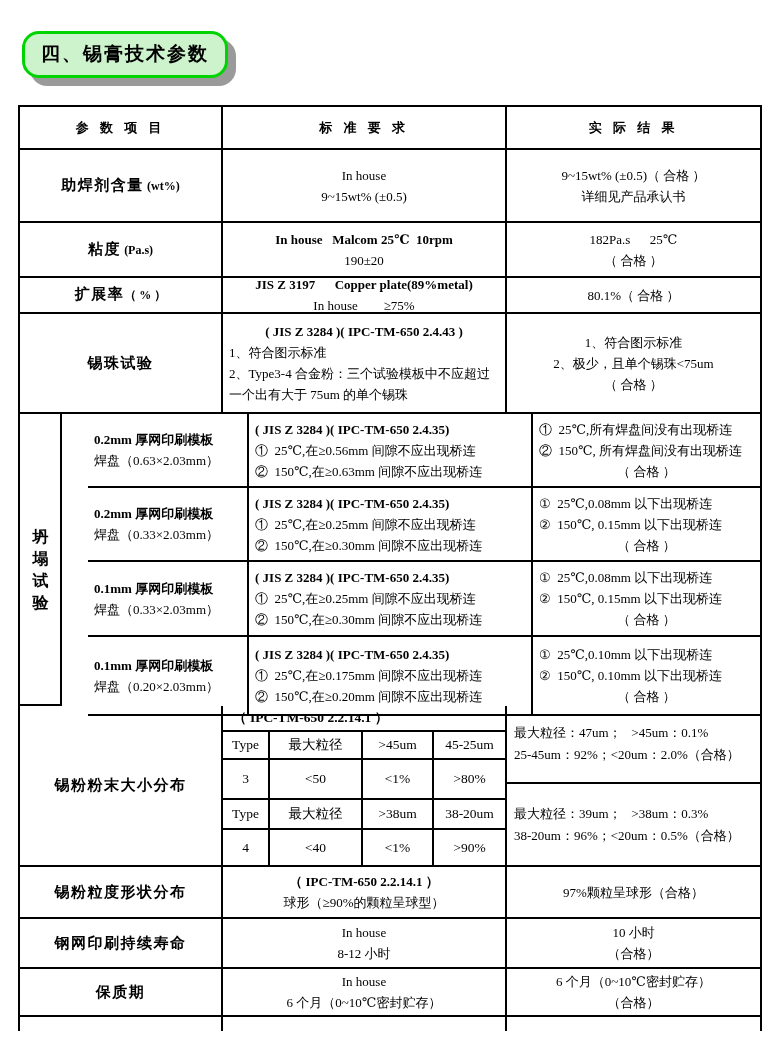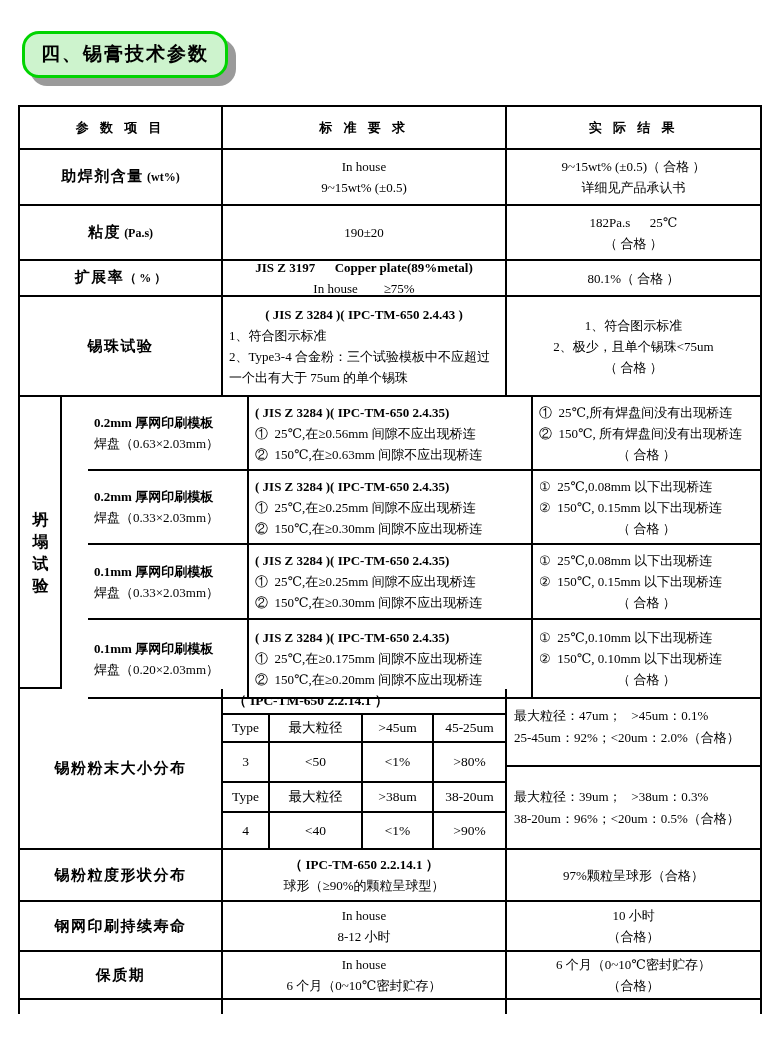--- a/index.html
+++ b/index.html
@@ -94,39 +94,40 @@
         <span class="ln b">参 数 项 目</span>
       </div>
     <div class="cell w2">
         <span class="ln b">标 准 要 求</span>
       </div>
     <div class="cell w3">
         <span class="ln b">实 际 结 果</span>
       </div>
   </div>
 
-  <div class="row" style="height:56px">
+  <div class="row" style="height:73px">
     <div class="cell w1">
       <div class="ln"><span class="lbl">助焊剂含量</span> <span class="unit">(wt%)</span></div>
     </div>
     <div class="cell w2">
       <div class="ln">In house</div>
       <div class="ln">9~15wt% (±0.5)</div>
     </div>
     <div class="cell w3">
       <div class="ln">9~15wt% (±0.5)（ 合格 ）</div>
       <div class="ln">详细见产品承认书</div>
     </div>
   </div>
 
   <div class="row" style="height:55px">
     <div class="cell w1">
       <div class="ln"><span class="lbl">粘度</span> <span class="unit">(Pa.s)</span></div>
     </div>
     <div class="cell w2">
+      <div class="ln b">In house   Malcom 25℃  10rpm</div>
       <div class="ln">190±20</div>
     </div>
     <div class="cell w3">
       <div class="ln">182Pa.s      25℃</div>
       <div class="ln">（ 合格 ）</div>
     </div>
   </div>
 
   <div class="row" style="height:36px">
     <div class="cell w1">

